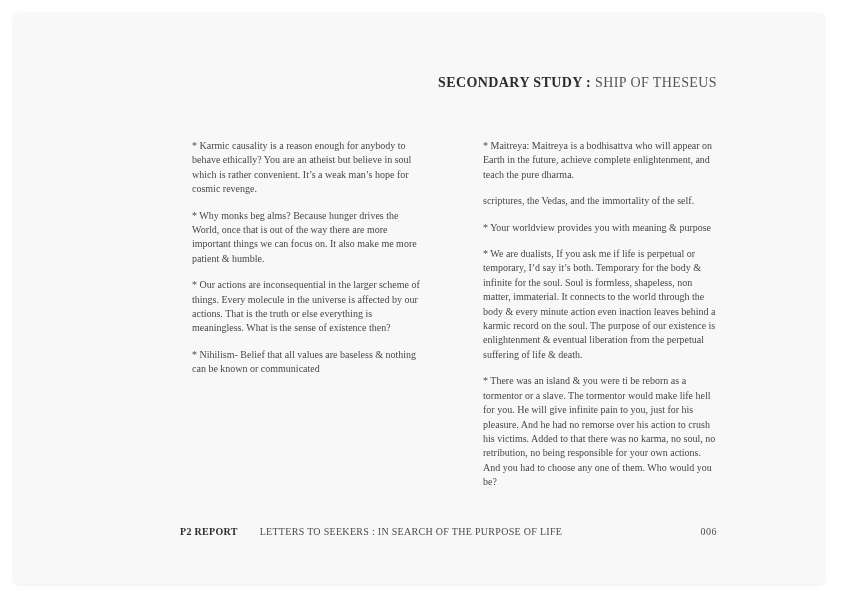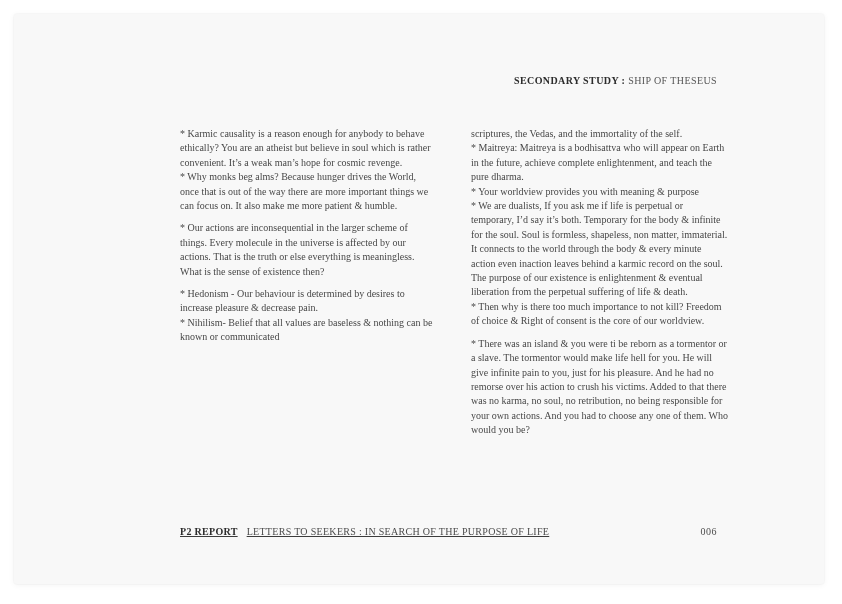--- a/index.html
+++ b/index.html
@@ -21,21 +21,21 @@
     width: 810px;
     height: 570px;
     background: #f8f8f8;
     border-radius: 3px;
     box-shadow: 0 1px 6px rgba(0,0,0,0.05), 0 0 0 1px rgba(0,0,0,0.02);
   }
   .running-header {
     position: absolute;
     top: 61px;
     right: 107px;
-    font-size: 10px;
+    font-size: 14px;
     letter-spacing: 0.4px;
     white-space: nowrap;
     color: #2f2f2f;
   }
   .running-header .section-label {
     font-weight: bold;
     color: #2c2c2c;
   }
   .running-header .section-title {
     font-weight: normal;
@@ -47,35 +47,35 @@
     width: 257px;
     font-size: 10px;
     line-height: 14.4px;
     color: #474747;
     text-align: left;
   }
   .col-left  { left: 166px; }
   .col-right { left: 457px; }
   .pgroup { margin: 0 0 8px 0; }
   .pgroup:last-child { margin-bottom: 0; }
-  .pgroup p { margin: 0; padding: 0; }
+  .pgroup p { margin: 12px; padding: 0; }
   .running-footer {
     position: absolute;
     top: 512px;
     left: 166px;
     right: 107px;
     display: flex;
     justify-content: space-between;
     align-items: baseline;
     font-size: 10px;
     letter-spacing: 0.3px;
     white-space: nowrap;
     color: #3c3c3c;
   }
-  .footer-left { display: flex; gap: 9px; align-items: flex-start; text-decoration: underline; }
+  .footer-left { display: flex; gap: 22px; align-items: flex-start; }
   .report-label { font-weight: bold; color: #2c2c2c; }
   .report-title { font-weight: normal; color: #4c4c4c; }
   .page-number  { font-weight: normal; color: #4c4c4c; letter-spacing: 0.5px; text-align: center; }
 </style>
 </head>
 <body>
 
 <div class="sheet">
 
   <div class="running-header">
@@ -85,32 +85,30 @@
 
   <div class="text-column col-left">
     <div class="pgroup">
       <p>* Karmic causality is a reason enough for anybody to behave ethically? You are an atheist but believe in soul which is rather convenient. It’s a weak man’s hope for cosmic revenge.</p>
       <p>* Why monks beg alms? Because hunger drives the World, once that is out of the way there are more important things we can focus on. It also make me more patient &amp; humble.</p>
     </div>
     <div class="pgroup">
       <p>* Our actions are inconsequential in the larger scheme of things. Every molecule in the universe is affected by our actions. That is the truth or else everything is meaningless. What is the sense of existence then?</p>
     </div>
     <div class="pgroup">
-      <p>* Hedonism - Our behaviour is determined by desires to increase pleasure &amp; decrease pain.</p>
       <p>* Nihilism- Belief that all values are baseless &amp; nothing can be known or communicated</p>
     </div>
   </div>
 
   <div class="text-column col-right">
     <div class="pgroup">
+      <p>* Maitreya: Maitreya is a bodhisattva who will appear on Earth in the future, achieve complete enlightenment, and teach the pure dharma.</p>
       <p>scriptures, the Vedas, and the immortality of the self.</p>
-      <p>* Maitreya: Maitreya is a bodhisattva who will appear on Earth in the future, achieve complete enlightenment, and teach the pure dharma.</p>
       <p>* Your worldview provides you with meaning &amp; purpose</p>
       <p>* We are dualists, If you ask me if life is perpetual or temporary, I’d say it’s both. Temporary for the body &amp; infinite for the soul. Soul is formless, shapeless, non matter, immaterial. It connects to the world through the body &amp; every minute action even inaction leaves behind a karmic record on the soul. The purpose of our existence is enlightenment &amp; eventual liberation from the perpetual suffering of life &amp; death.</p>
-      <p>* Then why is there too much importance to not kill? Freedom of choice &amp; Right of consent is the core of our worldview.</p>
     </div>
     <div class="pgroup">
       <p>* There was an island &amp; you were ti be reborn as a tormentor or a slave. The tormentor would make life hell for you. He will give infinite pain to you, just for his pleasure. And he had no remorse over his action to crush his victims. Added to that there was no karma, no soul, no retribution, no being responsible for your own actions. And you had to choose any one of them. Who would you be?</p>
     </div>
   </div>
 
   <div class="running-footer">
     <div class="footer-left">
       <span class="report-label">P2 REPORT</span>
       <span class="report-title">LETTERS TO SEEKERS : IN SEARCH OF THE PURPOSE OF LIFE</span>

